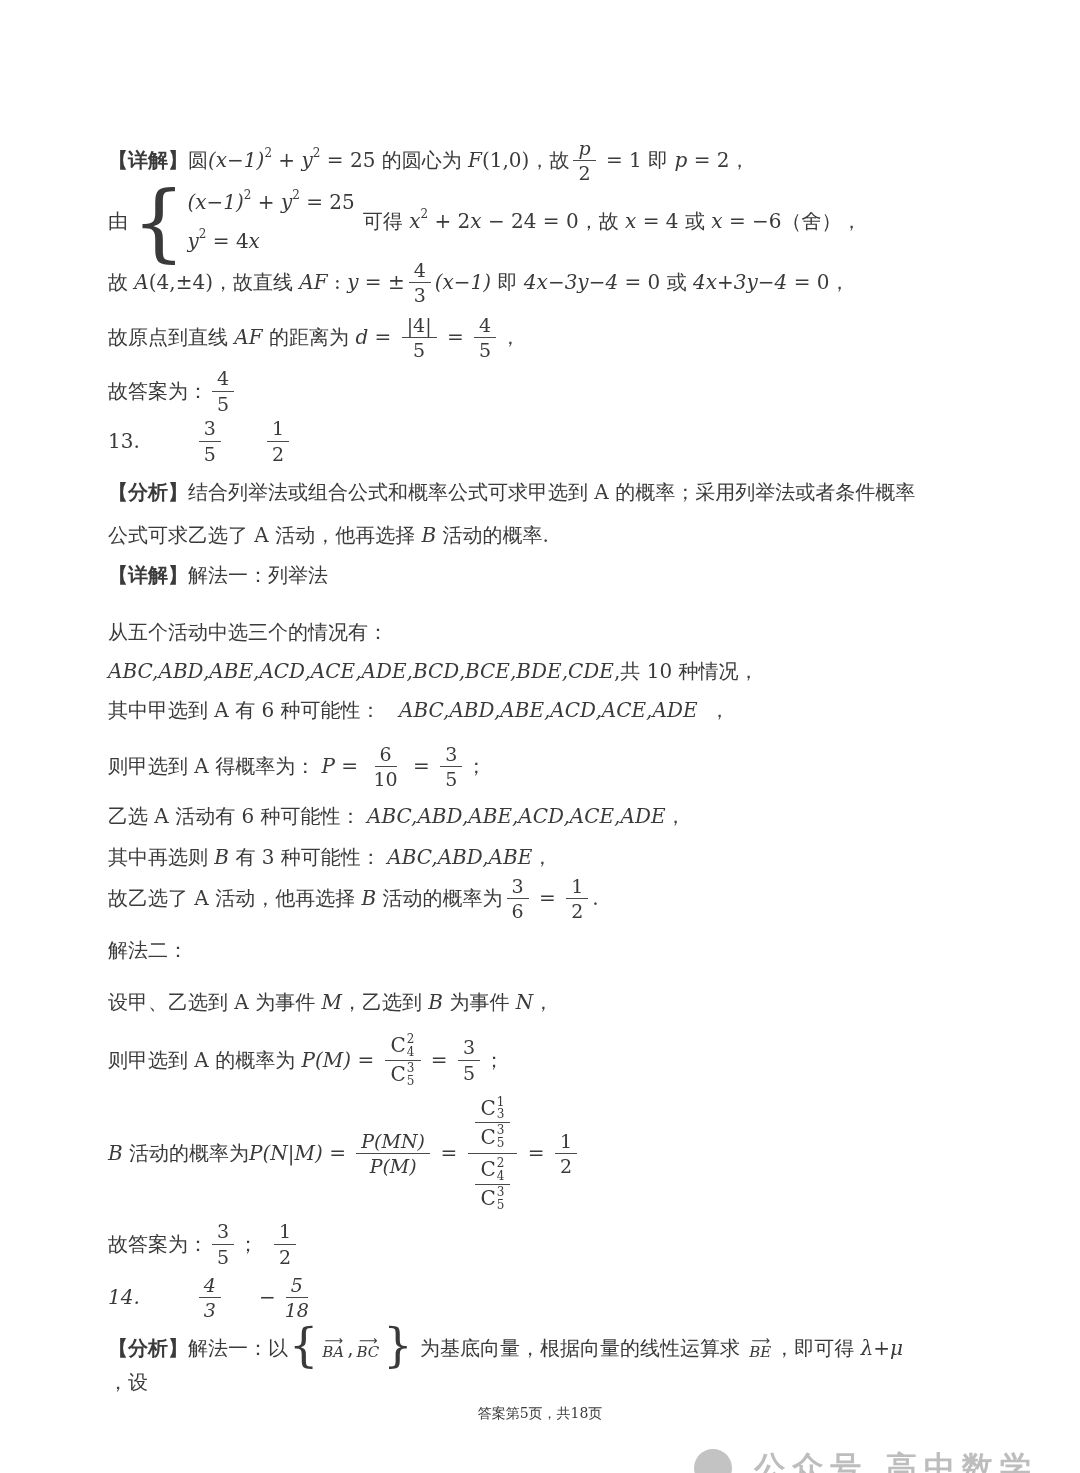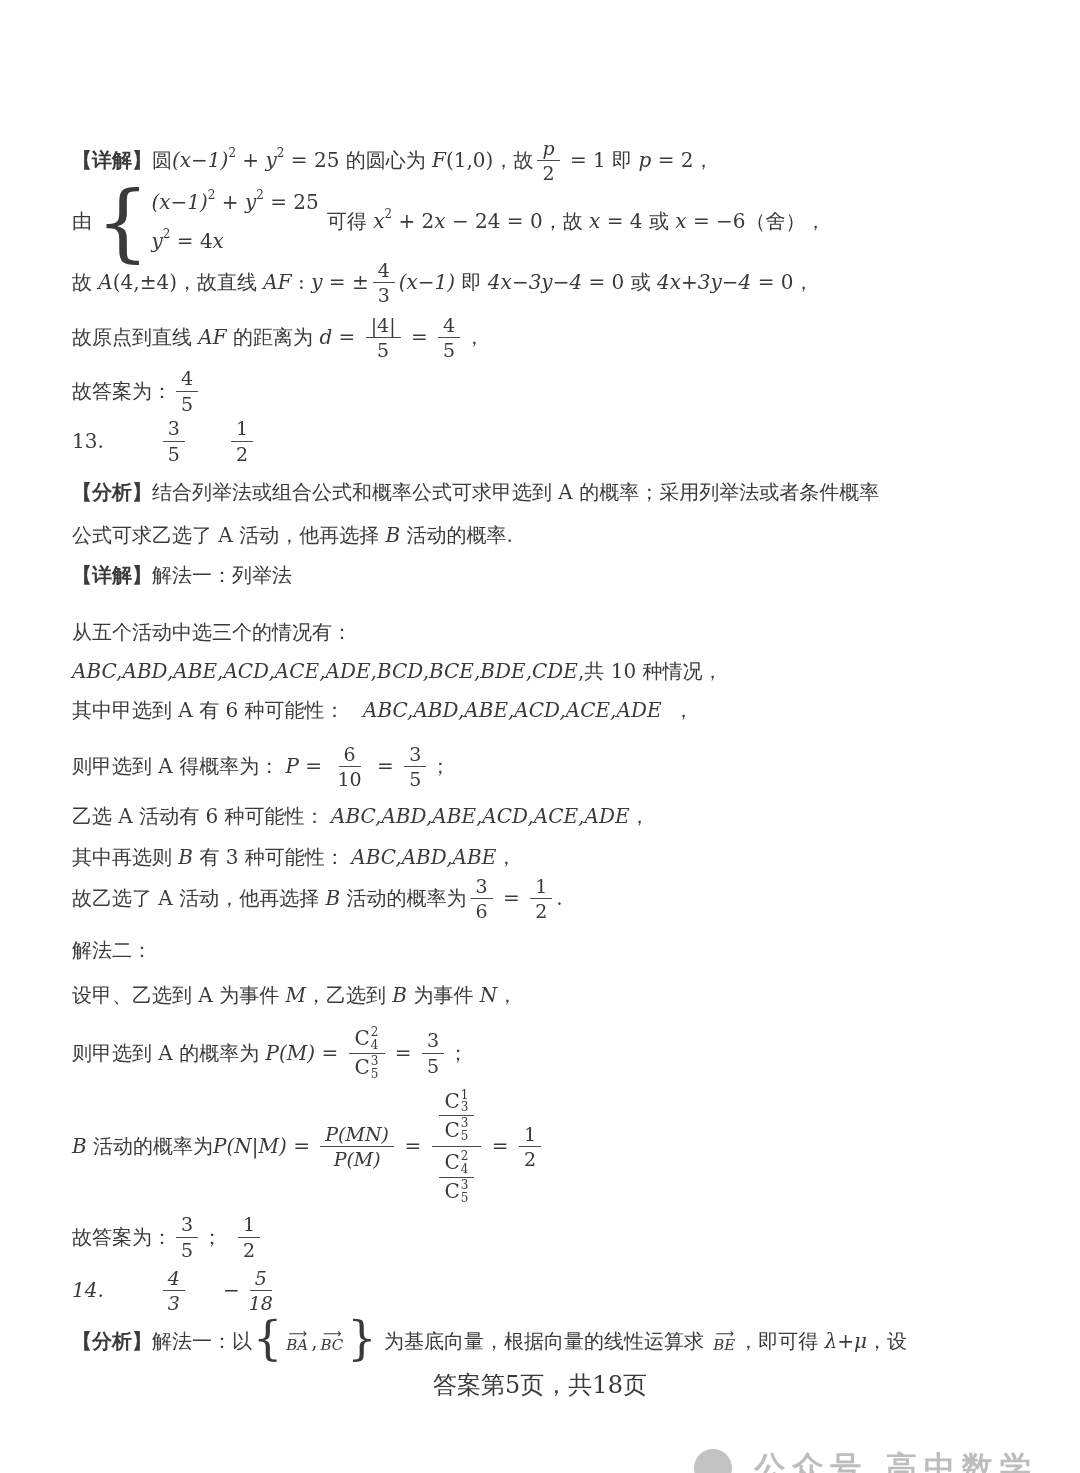--- a/index.html
+++ b/index.html
@@ -4,21 +4,21 @@
 <style>
   html,body{margin:0;padding:0;}
   body{
     width:1080px;height:1473px;
     background:#ffffff;
     position:relative;
     overflow:hidden;
     font-family:"DejaVu Serif","Liberation Serif",serif;
     color:#3a3a3a;
   }
-  #content{padding:134px 145px 0 72px;}
+  #content{padding:134px 145px 0 108px;}
   .line{
     display:flex;align-items:center;flex-wrap:wrap;
     font-size:20px;line-height:1.45;
   }
   .line span{white-space:pre;}
   .tx{font-family:"DejaVu Serif","Liberation Serif",serif;}
   .bold{font-weight:bold;}
   .mi{font-style:italic;font-family:"DejaVu Serif","Liberation Serif",serif;}
   .mr{font-family:"DejaVu Serif","Liberation Serif",serif;}
   .su{font-size:12px;position:relative;top:-7px;}
@@ -35,21 +35,21 @@
   .crs{display:inline-flex;flex-direction:column;gap:10px;}
   .cr{display:flex;align-items:center;}
   .cb{display:inline-flex;align-items:center;margin:0 1px;}
   .cc{font-size:20px;}
   .cst{display:inline-flex;flex-direction:column;font-size:12px;line-height:1.08;margin-left:1px;text-align:left;}
   .vc{display:inline-flex;flex-direction:column;align-items:center;margin:0 3px;line-height:1;vertical-align:middle;}
   .va{font-size:13px;font-family:"DejaVu Sans","Liberation Sans",sans-serif;line-height:0.75;margin-bottom:-1px;letter-spacing:-1px;}
   .vt{font-style:italic;font-size:15px;line-height:1.1;}
   .bigbr{font-size:46px;font-weight:300;line-height:0.85;margin:0 1px;position:relative;top:-3px;}
   .gap{display:inline-block;height:1px;}
-  #footer{text-align:center;font-size:24px;margin-top:8px;color:#3a3a3a;}
+  #footer{text-align:center;font-size:14px;margin-top:8px;color:#3a3a3a;}
   #watermark{
     position:absolute;right:42px;bottom:-16px;
     display:flex;align-items:center;gap:22px;
     color:#bdbdbd;
   }
   .wm-circle{width:38px;height:38px;border-radius:50%;background:#c3c3c3;flex:0 0 auto;}
   .wm-text{font-size:31px;letter-spacing:7px;font-family:"DejaVu Sans","Liberation Sans",sans-serif;font-weight:bold;}
 </style>
 </head>
 <body>
@@ -183,21 +183,21 @@
       <span class="mi">B</span>
       <span class="tx"> 活动的概率为</span>
       <span class="fr"><span class="fn"><span class="mr">3</span></span><span class="fd"><span class="mr">6</span></span></span>
       <span class="mr"> = </span>
       <span class="fr"><span class="fn"><span class="mr">1</span></span><span class="fd"><span class="mr">2</span></span></span>
       <span class="tx">.</span>
     </div>
     <div class="line" style="margin-top: 10px; align-items: center;">
       <span class="tx">解法二：</span>
     </div>
-    <div class="line" style="margin-top: 16px;">
+    <div class="line" style="margin-top: 23px;">
       <span class="tx">设甲、乙选到 A 为事件 </span>
       <span class="mi">M</span>
       <span class="tx">，乙选到 </span>
       <span class="mi">B</span>
       <span class="tx"> 为事件 </span>
       <span class="mi">N</span>
       <span class="tx">，</span>
     </div>
     <div class="line" style="margin-top: 13px;">
       <span class="tx">则甲选到 A 的概率为 </span>

